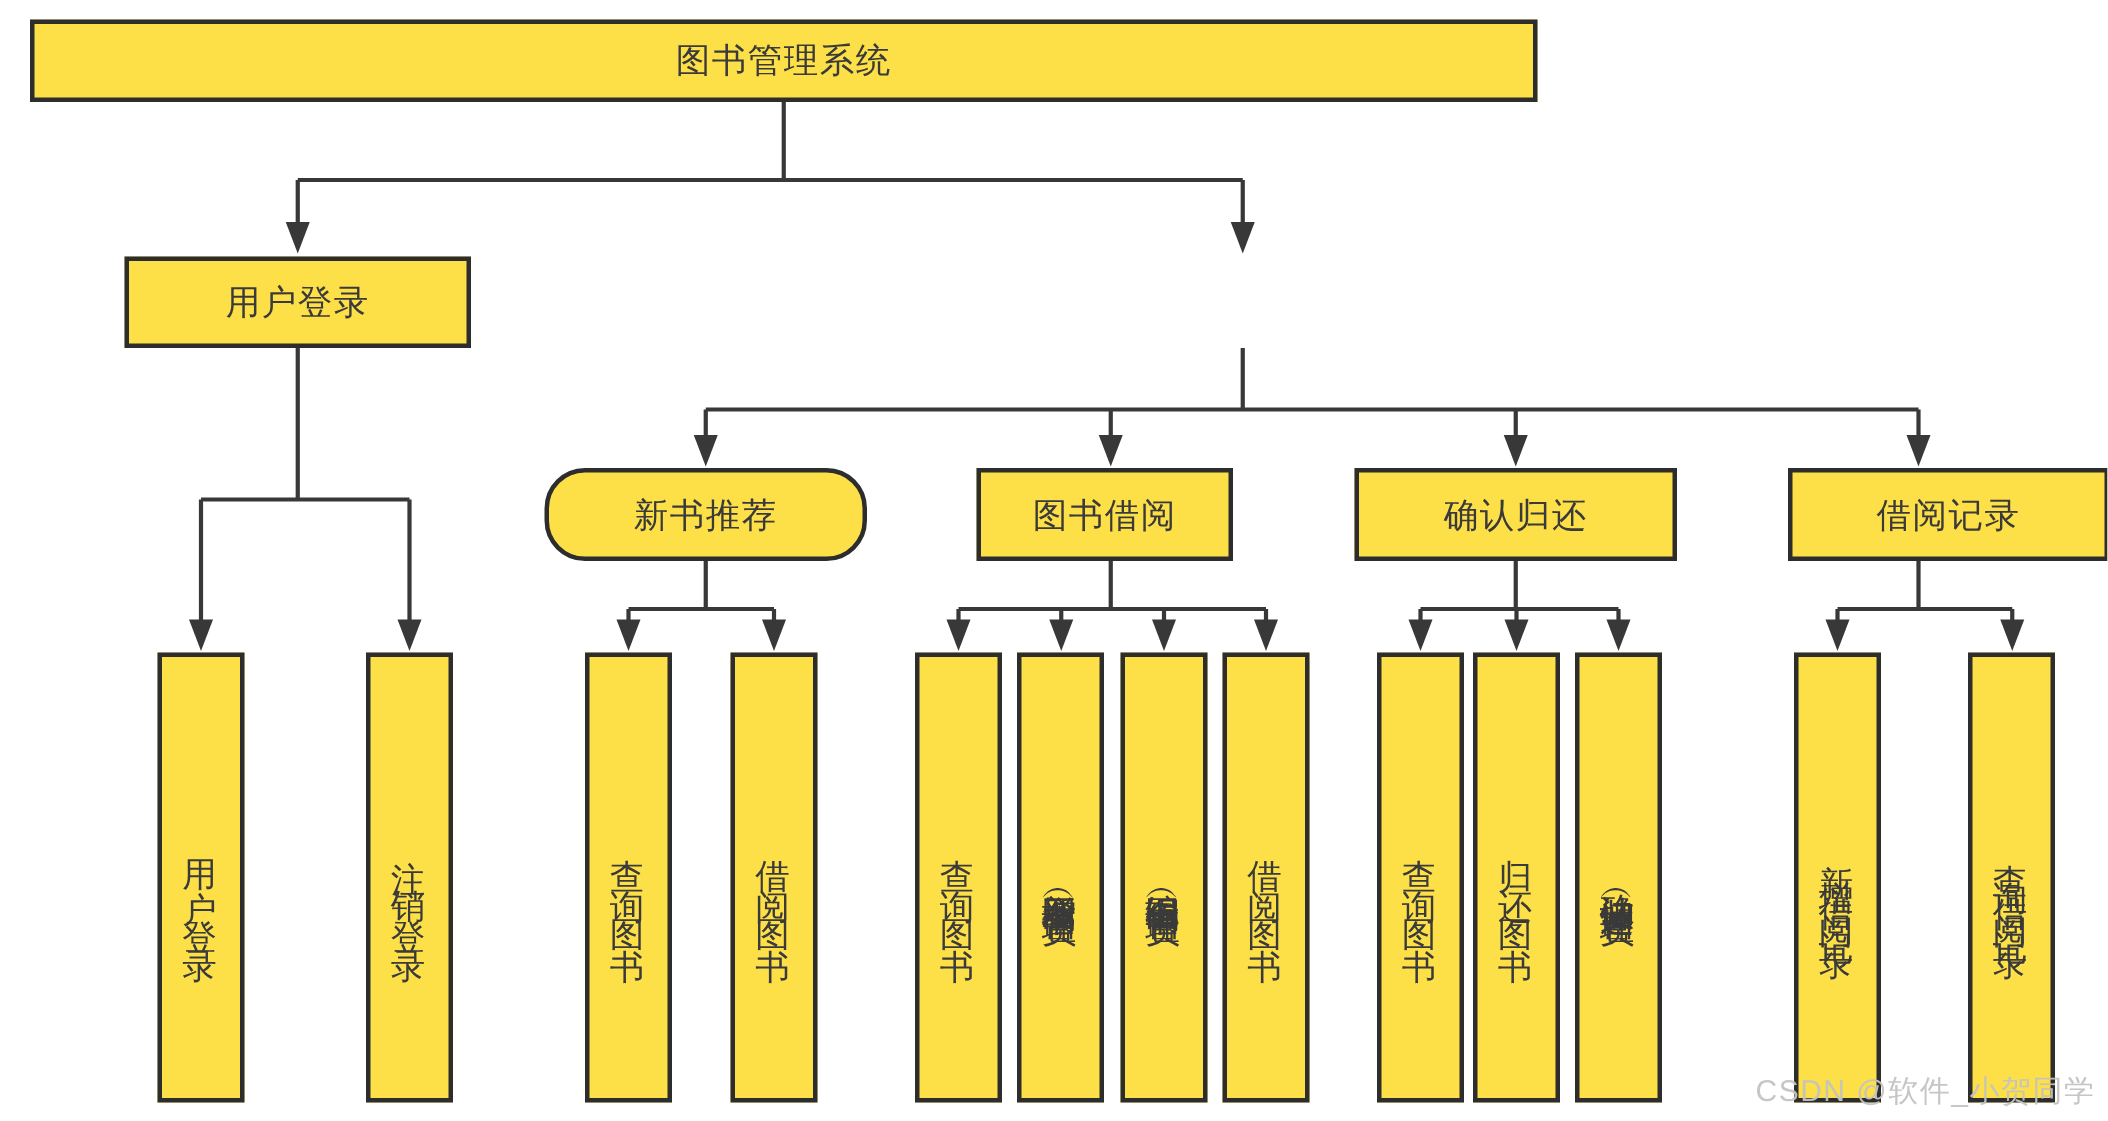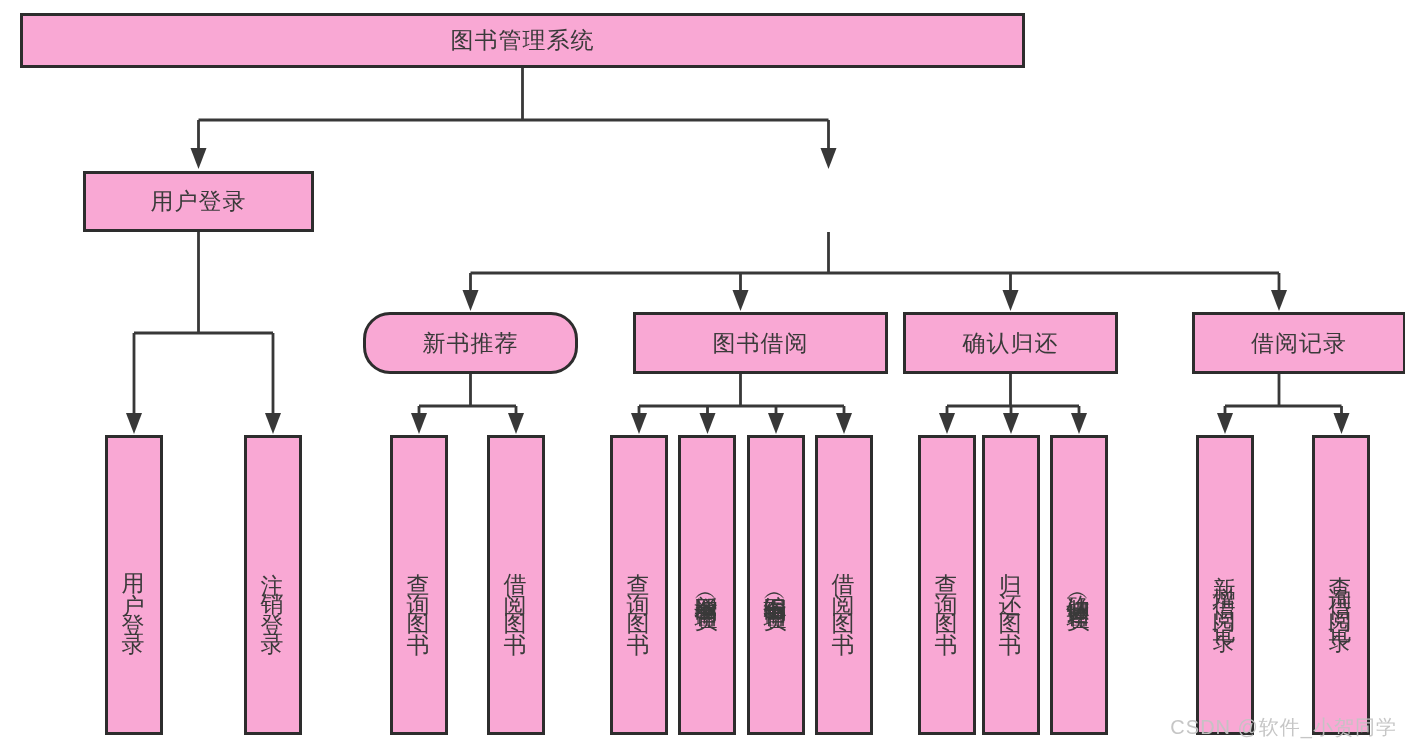--- a/index.html
+++ b/index.html
@@ -13,33 +13,33 @@
   }
   #wires {
     position: absolute;
     left: 0; top: 0;
     width: 1405px; height: 747px;
   }
   .node {
     position: absolute;
     box-sizing: border-box;
     border: 3px solid #2d2d2d;
-    background: #f9a8d4;
+    background: #fde047;
     display: flex;
     align-items: center;
     justify-content: center;
     color: #3a3a3a;
   }
   .node.h { font-size: 23px; letter-spacing: 1px; }
   .node.root  { left: 20px;  top: 13px;  width: 1005px; height: 55px; }
   .node.lv2a  { left: 83px;  top: 171px; width: 231px;  height: 61px; }
   .node.lv2b  { left: 711px; top: 171px; width: 235px;  height: 61px; }
   .node.lv3   { top: 312px; height: 62px; }
   .node.lv3a  { left: 363px;  width: 215px; border-radius: 27px; }
-  .node.lv3b  { left: 633px;  width: 255px; }
+  .node.lv3b  { left: 651px;  width: 171px; }
   .node.lv3c  { left: 903px;  width: 215px; }
   .node.lv3d  { left: 1172px; width: 214px; margin-left: 20px; }
   .node.leaf  { top: 435px; width: 58px; height: 300px; }
   .vtext {
     writing-mode: vertical-rl;
     text-orientation: mixed;
     font-size: 23px;
     color: #3a3a3a;
     white-space: nowrap;
   }

